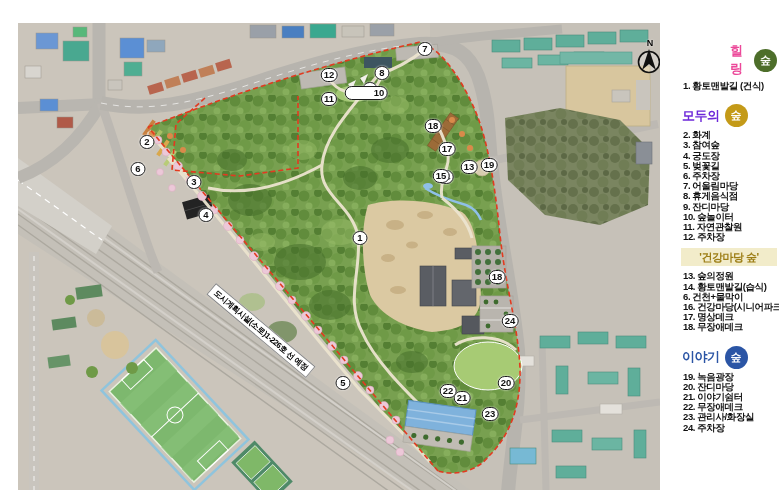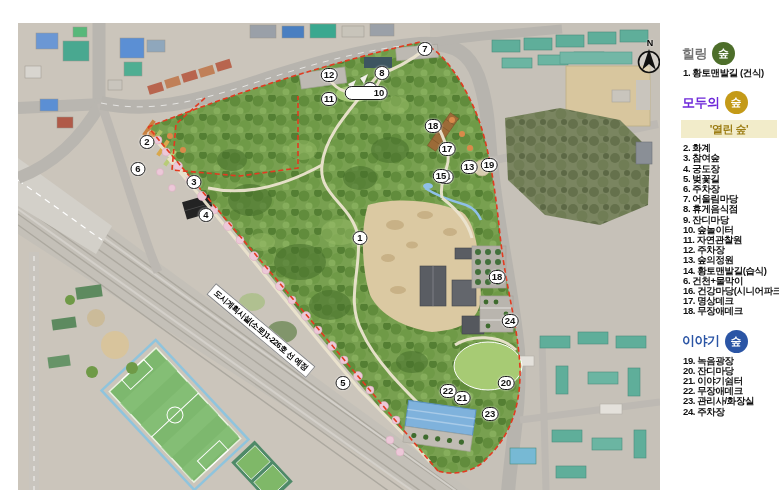--- a/index.html
+++ b/index.html
@@ -382,41 +382,41 @@
       <div class="marker" style="left: 497px; top: 277px;">18</div>
       <div class="marker" style="left: 506px; top: 383px;">20</div>
       <div class="marker" style="left: 462px; top: 362px; margin-top: 36px;">21</div>
       <div class="marker" style="left: 448px; top: 391px;">22</div>
       <div class="marker" style="left: 490px; top: 414px;">23</div>
       <div class="marker" style="left: 510px; top: 321px;">24</div>
     </div>
 
   <div id="legend">
       <div class="l-title">
-        <span class="l-title-text" style="color: #737373;">힐링</span>
+        <span class="l-title-text" style="color: #ec4899; margin-left: 48px;">힐링</span>
         <span class="l-badge" style="background: rgb(77, 110, 42);">숲</span>
       </div>
       <div class="l-item">1. 황토맨발길 (건식)</div>
       <div class="l-gap"></div>
       <div class="l-title">
         <span class="l-title-text" style="color: #6d28d9;">모두의</span>
         <span class="l-badge" style="background: rgb(196, 154, 24);">숲</span>
       </div>
-      <div class="l-banner">'열린 숲'</div>
       <div class="l-item">2. 화계</div>
       <div class="l-item">3. 참여숲</div>
       <div class="l-item">4. 궁도장</div>
       <div class="l-item">5. 벚꽃길</div>
       <div class="l-item">6. 주차장</div>
       <div class="l-item">7. 어울림마당</div>
       <div class="l-item">8. 휴게음식점</div>
       <div class="l-item">9. 잔디마당</div>
       <div class="l-item">10. 숲놀이터</div>
       <div class="l-item">11. 자연관찰원</div>
       <div class="l-item">12. 주차장</div>
+      <div class="l-banner">'건강마당 숲'</div>
       <div class="l-item">13. 숲의정원</div>
       <div class="l-item">14. 황토맨발길(습식)</div>
       <div class="l-item">6. 건천+물막이</div>
       <div class="l-item">16. 건강마당(시니어파크)</div>
       <div class="l-item">17. 명상데크</div>
       <div class="l-item">18. 무장애데크</div>
       <div class="l-gap"></div>
       <div class="l-title">
         <span class="l-title-text" style="color: rgb(43, 85, 165);">이야기</span>
         <span class="l-badge" style="background: rgb(43, 85, 165);">숲</span>

